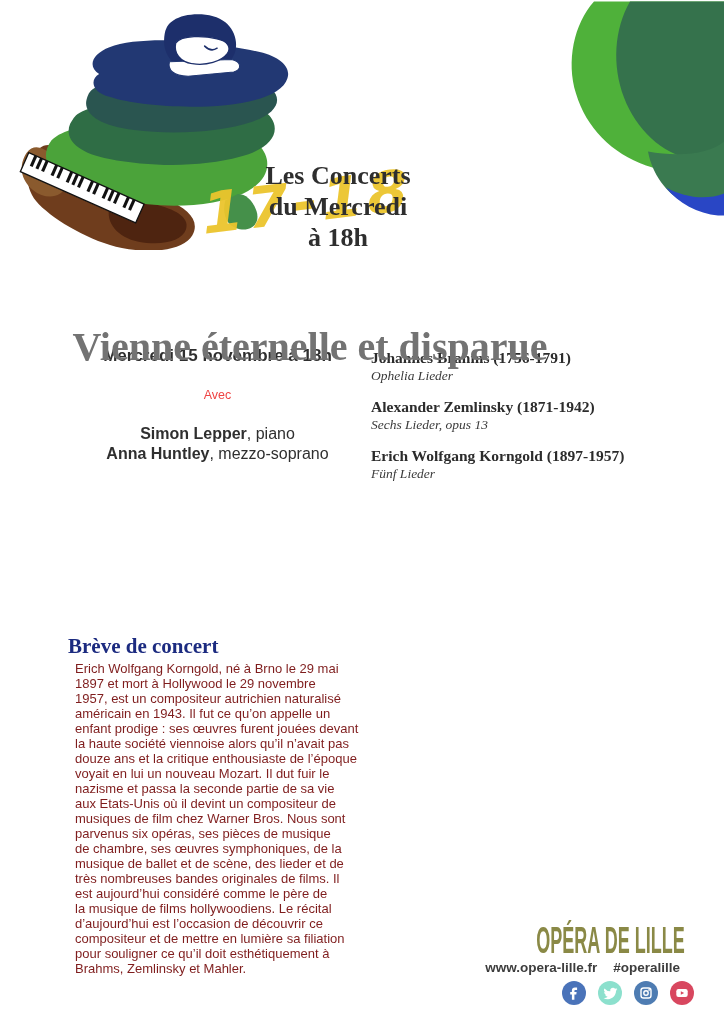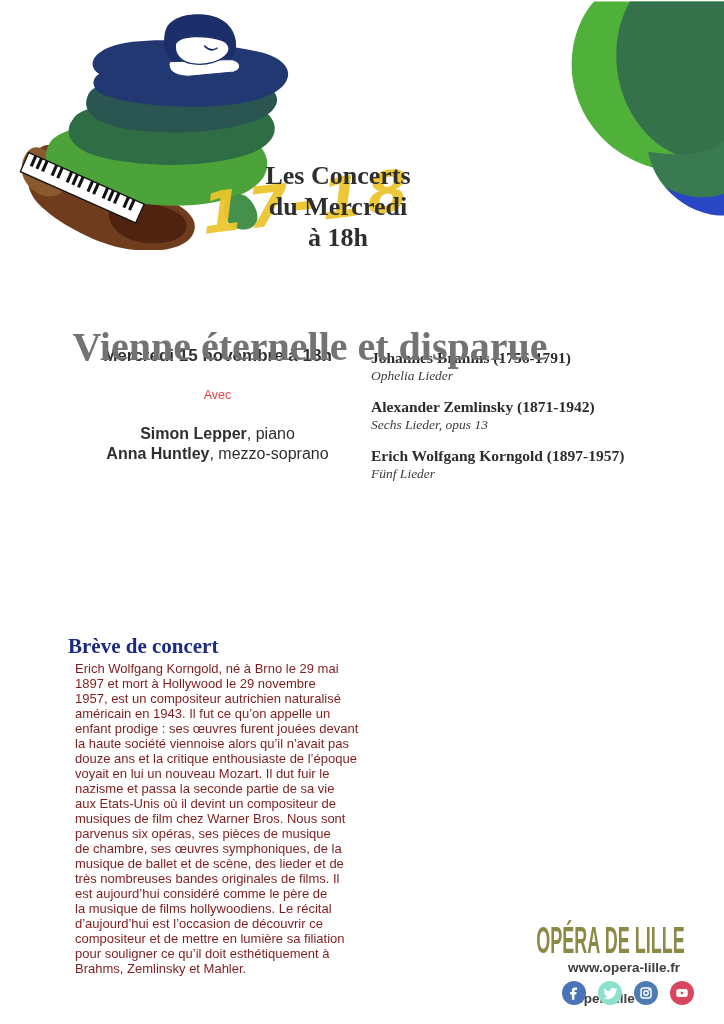--- a/index.html
+++ b/index.html
@@ -74,21 +74,21 @@
     font-size:36px;font-weight:bold;
     color:#8a8946;
     letter-spacing:0px;
     transform:scaleX(0.5);
     transform-origin:100% 50%;
     white-space:nowrap;
   }
   .footer-links{
     position:absolute;right:44px;top:960px;z-index:2;
     font-size:13.5px;font-weight:600;color:#3d3d3d;
-    display:flex;gap:16px;white-space:nowrap;flex-direction:column;
+    display:flex;gap:16px;white-space:nowrap;
   }
   .footer-social{
     position:absolute;right:30px;top:981px;z-index:2;
     display:flex;gap:12px;
   }
   .footer-social svg{display:block;}
 </style>
 </head>
 <body>
 

